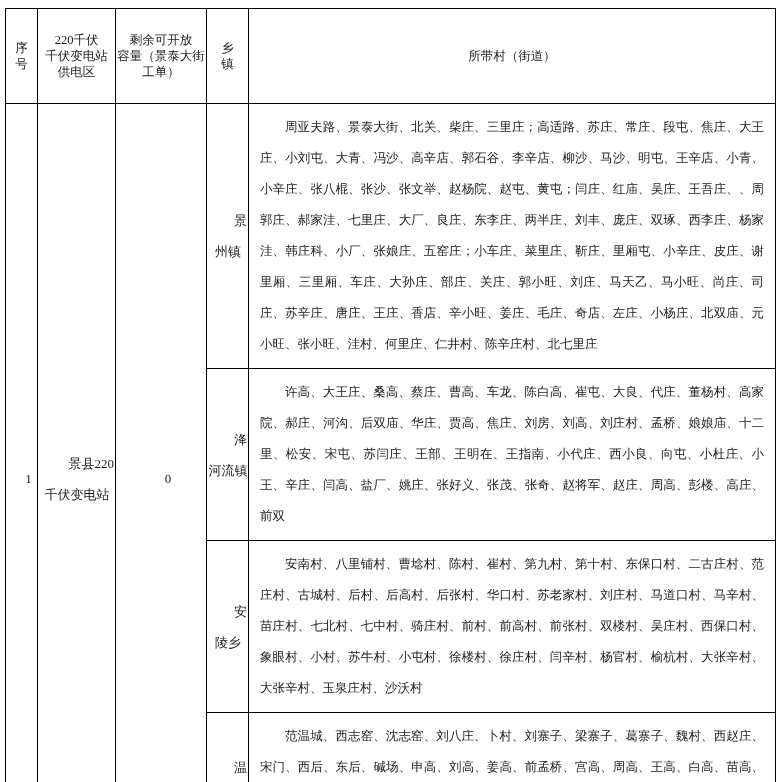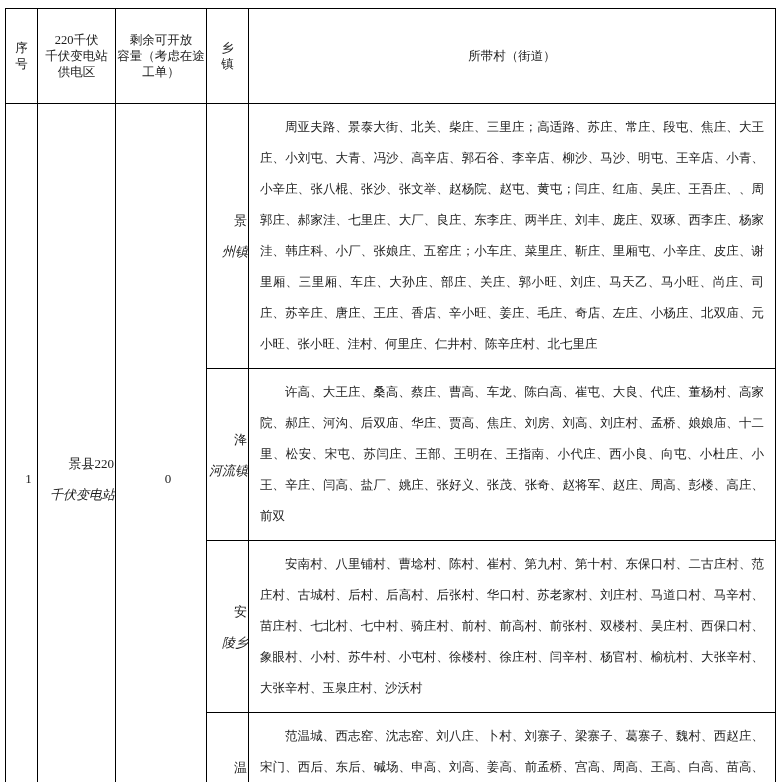--- a/index.html
+++ b/index.html
@@ -38,21 +38,21 @@
   .mid { vertical-align: middle; }
   .num {
     font-size: 13px;
     text-align: center;
     text-indent: 14px;
     line-height: 20px;
   }
   
   .ln  { font-size: 13px; line-height: 31px; white-space: nowrap; }
   .ln.r { text-align: right; padding-right: 1px; }
-  .ln.l { text-align: right;  padding-left: 1px; font-style: italic; }
+  .ln.l { text-align: center;  padding-left: 1px; }
   
   .c-vill { vertical-align: top; }
   .c-vill p {
     margin: 8px;
     padding: 0 3px;
     font-size: 12.5px;
     line-height: 31px;
     text-align: justify;
     text-indent: 2em;
   }
@@ -77,21 +77,21 @@
   </colgroup>
 
   <tbody>
       <tr class="r-head">
     <td class="hdr">序
 号</td>
     <td class="hdr">220千伏
 千伏变电站
 供电区</td>
     <td class="hdr">剩余可开放
-容量（考虑在途
+容量（景泰大街
 工单）</td>
     <td class="hdr">乡
 镇</td>
     <td class="hdr">所带村（街道）</td>
   </tr>
 
   <tr class="r-jz">
     <td class="mid" rowspan="4">
       <div class="num">1</div>
     </td>

